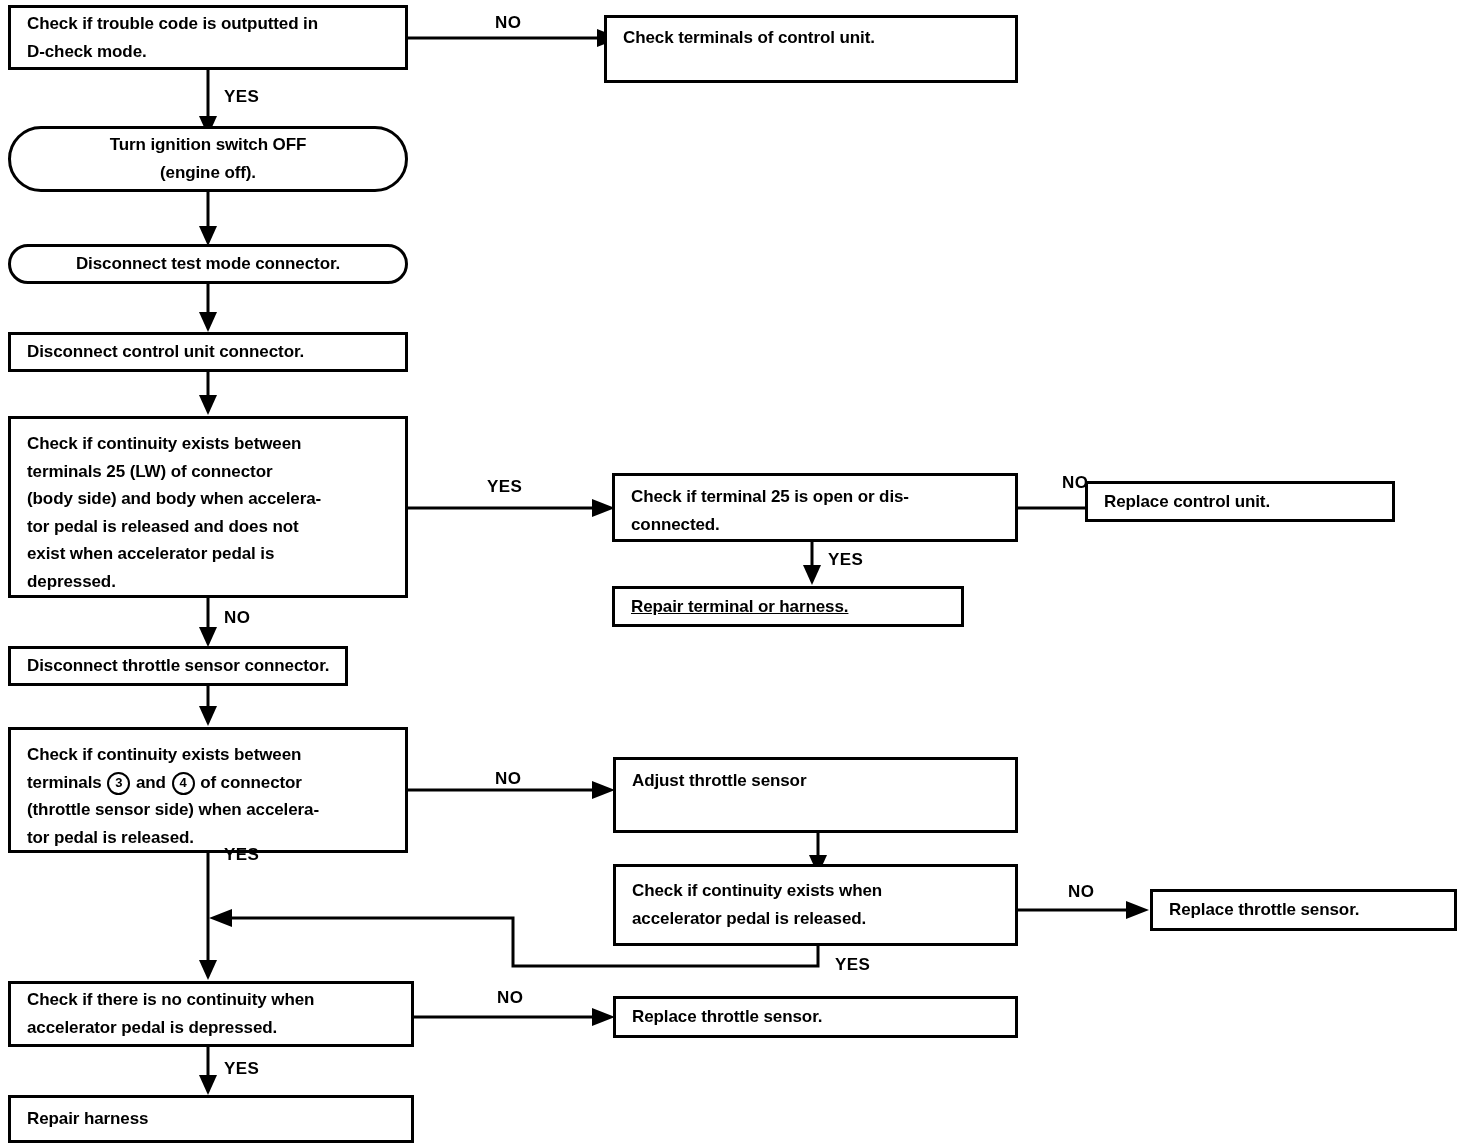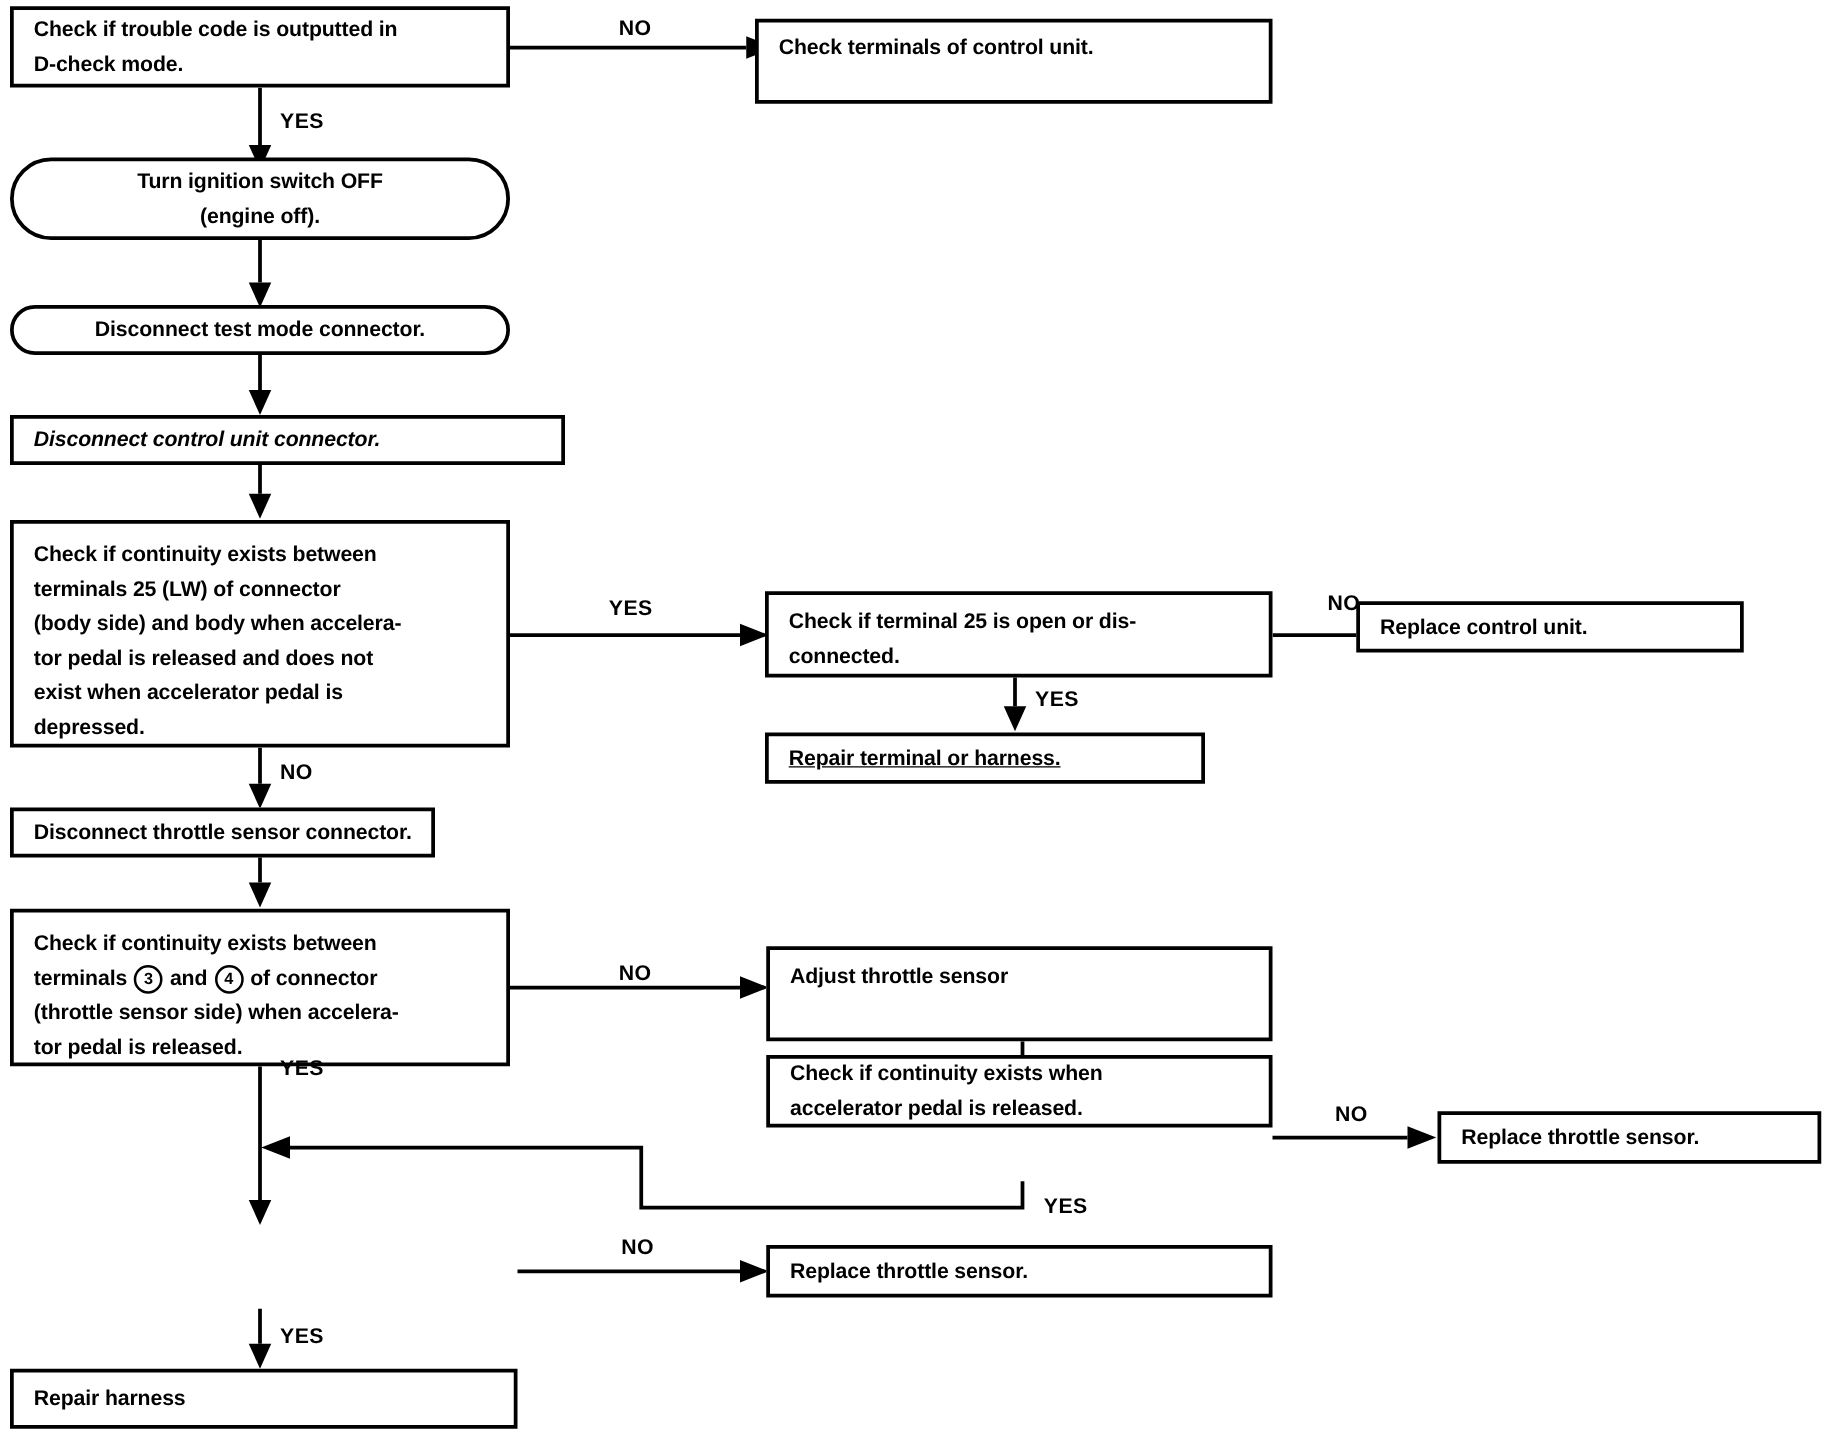--- a/index.html
+++ b/index.html
@@ -138,21 +138,21 @@
   <div class="node vcenter" style="left:8px; top:5px; width:400px; height:65px;">Check if trouble code is outputted in
 D-check mode.</div>
 
   <div class="node vcenter" style="left:604px; top:15px; width:414px; height:68px; padding-top:6px; justify-content:flex-start;">Check terminals of control unit.</div>
 
   <div class="node stadium vcenter" style="left:8px; top:126px; width:400px; height:66px;">Turn ignition switch OFF
 (engine off).</div>
 
   <div class="node stadium vcenter" style="left:8px; top:244px; width:400px; height:40px;">Disconnect test mode connector.</div>
 
-  <div class="node vcenter" style="left:8px; top:332px; width:444px; height:40px;font-style:italic;">Disconnect control unit connector.</div>
+  <div class="node vcenter" style="left:8px; top:332px; width:400px; height:40px;">Disconnect control unit connector.</div>
 
   <div class="node" style="left:8px; top:416px; width:400px; height:182px; padding-top:11px;">Check if continuity exists between
 terminals 25 (LW) of connector
 (body side) and body when accelera-
 tor pedal is released and does not
 exist when accelerator pedal is
 depressed.</div>
 
   <div class="node" style="left:612px; top:473px; width:406px; height:69px; padding-top:7px;">Check if terminal 25 is open or dis-
 connected.</div>
@@ -171,25 +171,27 @@
       <span>and</span>
       <span class="term-circle">4</span>
       <span>of connector</span>
     </div>
     <div>(throttle sensor side) when accelera-</div>
     <div>tor pedal is released.</div>
   </div>
 
   <div class="node" style="left:613px; top:757px; width:405px; height:76px; padding-top:7px;">Adjust throttle sensor</div>
 
-  <div class="node vcenter" style="left:613px; top:844px; width:405px; height:58px;">Check if continuity exists when
+  <div class="node vcenter" style="left:613px; top:864px; width:405px; height:82px;">Check if continuity exists when
 accelerator pedal is released.</div>
 
   <div class="node vcenter" style="left:1150px; top:889px; width:307px; height:42px;">Replace throttle sensor.</div>
 
+  <div class="node vcenter" style="left:8px; top:981px; width:406px; height:66px;">Check if there is no continuity when
+accelerator pedal is depressed.</div>
 
   <div class="node vcenter" style="left:613px; top:996px; width:405px; height:42px;">Replace throttle sensor.</div>
 
   <div class="node vcenter" style="left:8px; top:1095px; width:406px; height:48px;">Repair  harness</div>
 
   <div class="edge-label" style="left:495px; top:13px;">NO</div>
 
   <div class="edge-label" style="left:224px; top:87px;">YES</div>
 
   <div class="edge-label" style="left:487px; top:477px;">YES</div>

